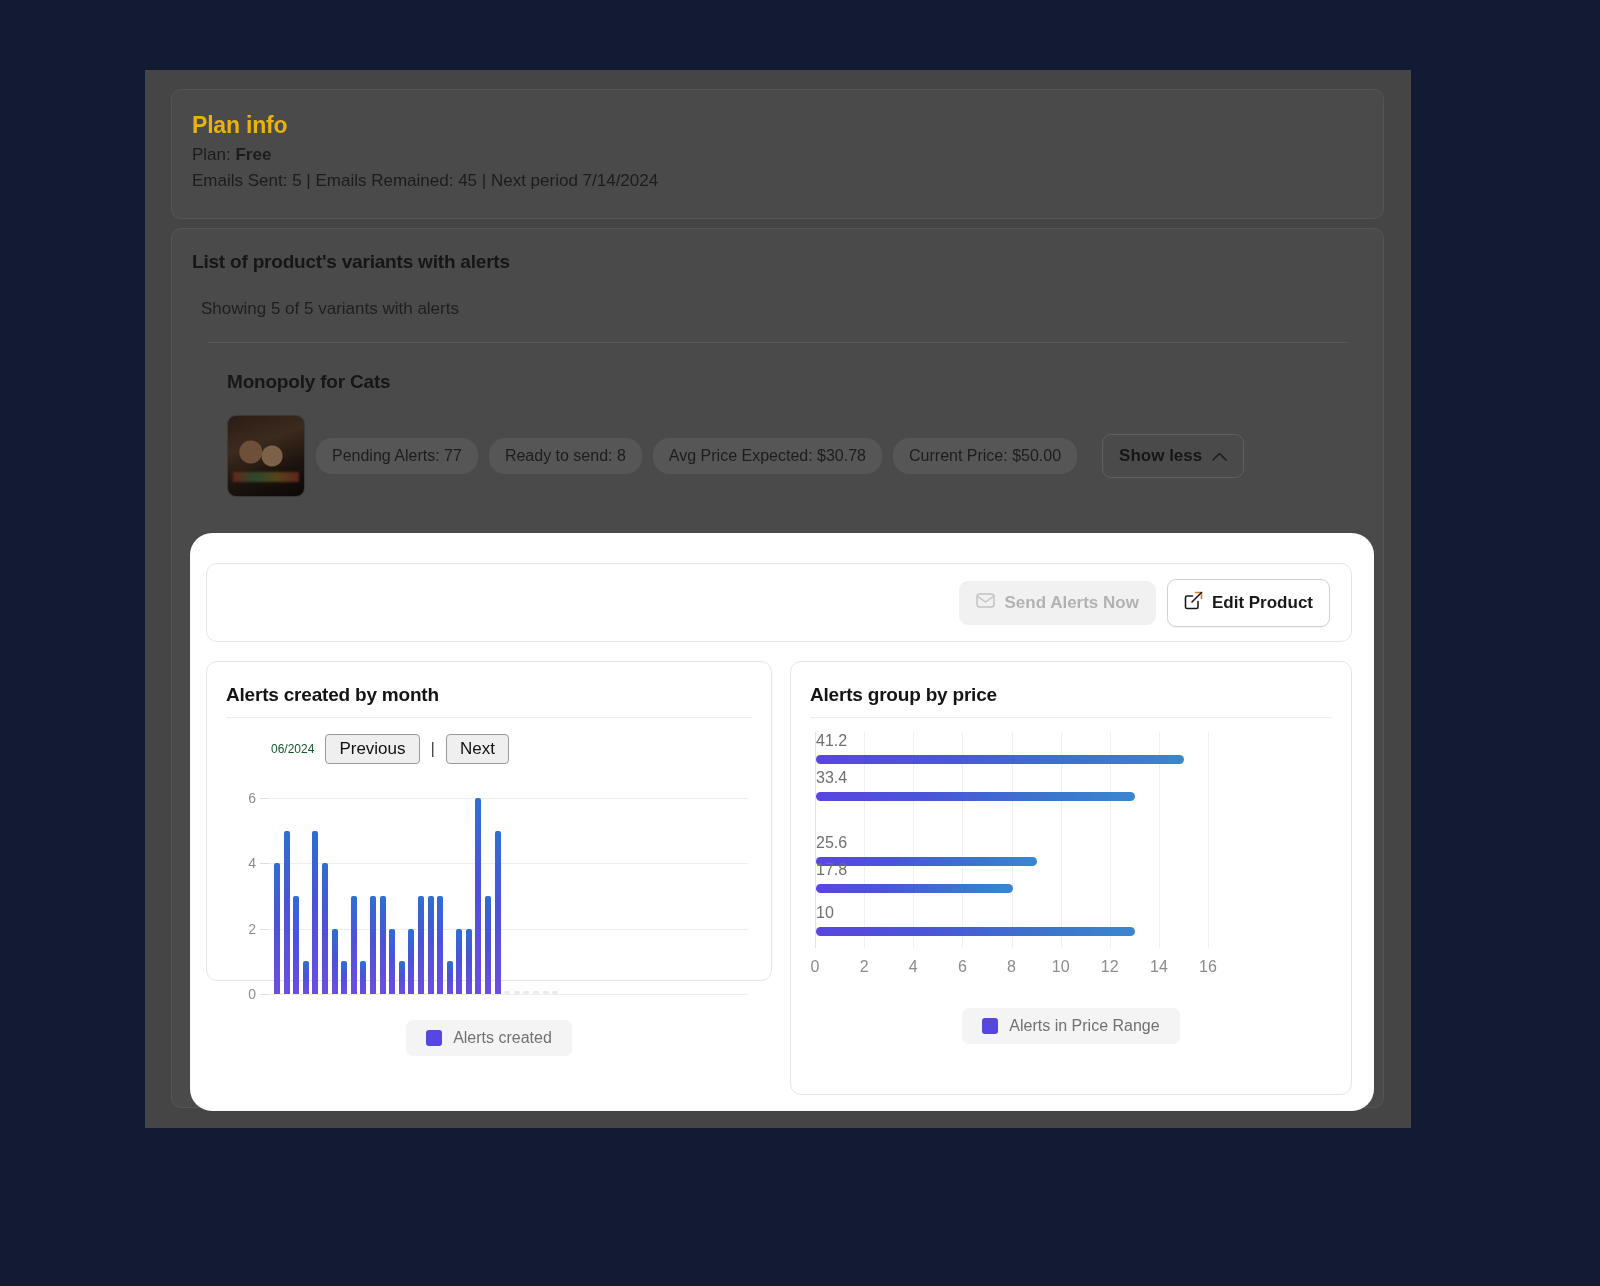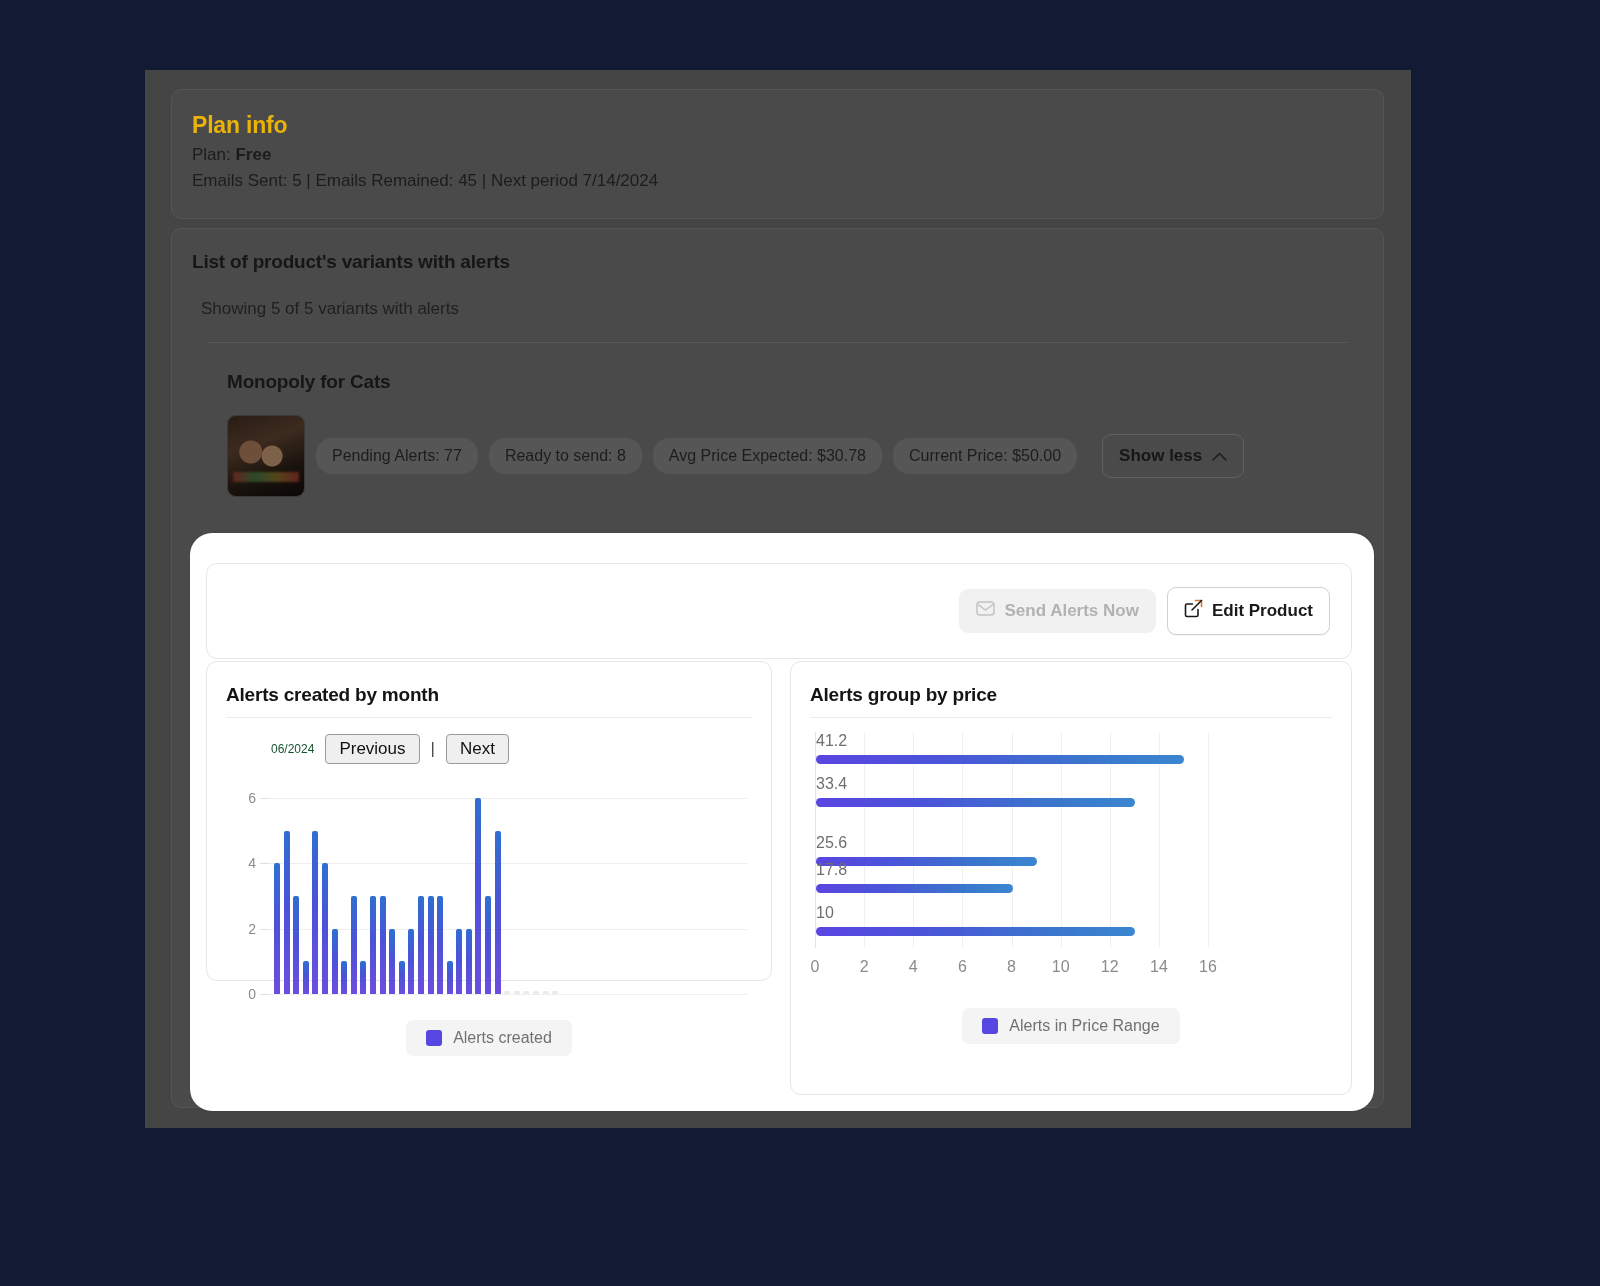--- a/index.html
+++ b/index.html
@@ -92,21 +92,21 @@
     position: absolute;
     left: 190px; top: 533px;
     width: 1184px; height: 578px;
     background: #ffffff;
     border-radius: 22px;
     box-shadow: 0 0 0 1px rgba(0,0,0,.04);
     overflow: hidden;
   }
   #action-bar {
     position: absolute; left: 16px; top: 30px;
-    width: 1146px; height: 96px;
+    width: 1146px; height: 79px;
     border: 1px solid #e6e6e6;
     border-radius: 11px;
     background: #fff;
     display: flex; align-items: center; justify-content: flex-end;
     padding-right: 21px; gap: 11px;
   }
   .btn {
     display: flex; align-items: center; gap: 9px;
     font-family: "Liberation Sans", sans-serif;
     font-size: 17px; font-weight: bold;
@@ -338,21 +338,21 @@
           <div class="hxlabel" style="left: 201.5px;">8</div>
           <div class="hxlabel" style="left: 250.625px;">10</div>
           <div class="hxlabel" style="left: 299.75px;">12</div>
           <div class="hxlabel" style="left: 348.875px;">14</div>
           <div class="hxlabel" style="left: 398px;">16</div>
         </div>
         <div class="hrow" style="top: 0px;">
           <div class="hrow-label">41.2</div>
           <div class="hbar" title="41.2: 15" style="width: 368.438px;"></div>
         </div>
-        <div class="hrow" style="top: 43px;">
+        <div class="hrow" style="top: 37px;">
           <div class="hrow-label">33.4</div>
           <div class="hbar" title="33.4: 13" style="width: 319.312px;"></div>
         </div>
         <div class="hrow" style="top: 102px;">
           <div class="hrow-label">25.6</div>
           <div class="hbar" title="25.6: 9" style="width: 221.062px;"></div>
         </div>
         <div class="hrow" style="top: 129px;">
           <div class="hrow-label">17.8</div>
           <div class="hbar" title="17.8: 8" style="width: 196.5px;"></div>

